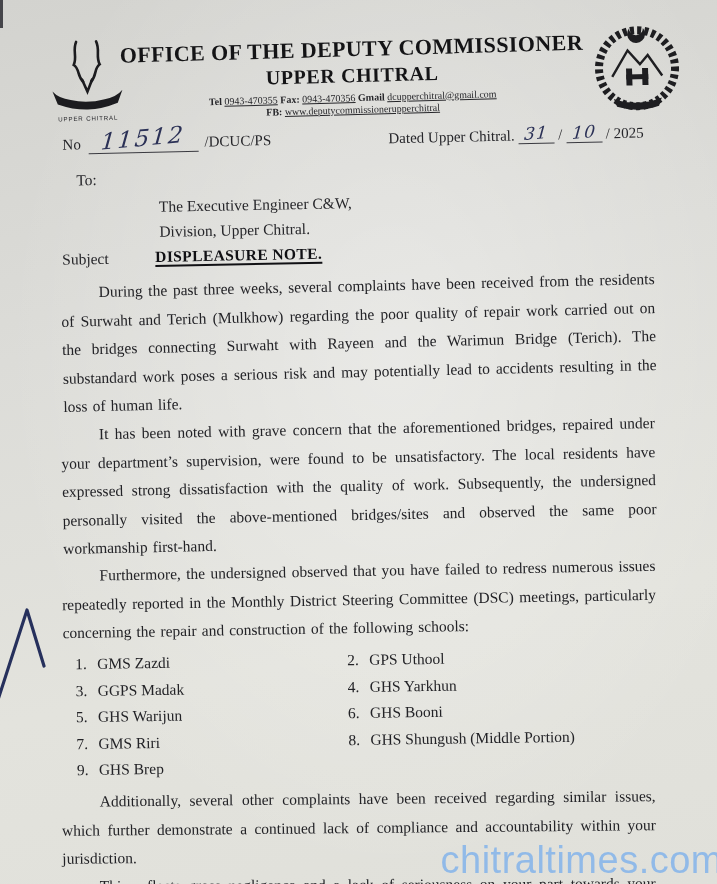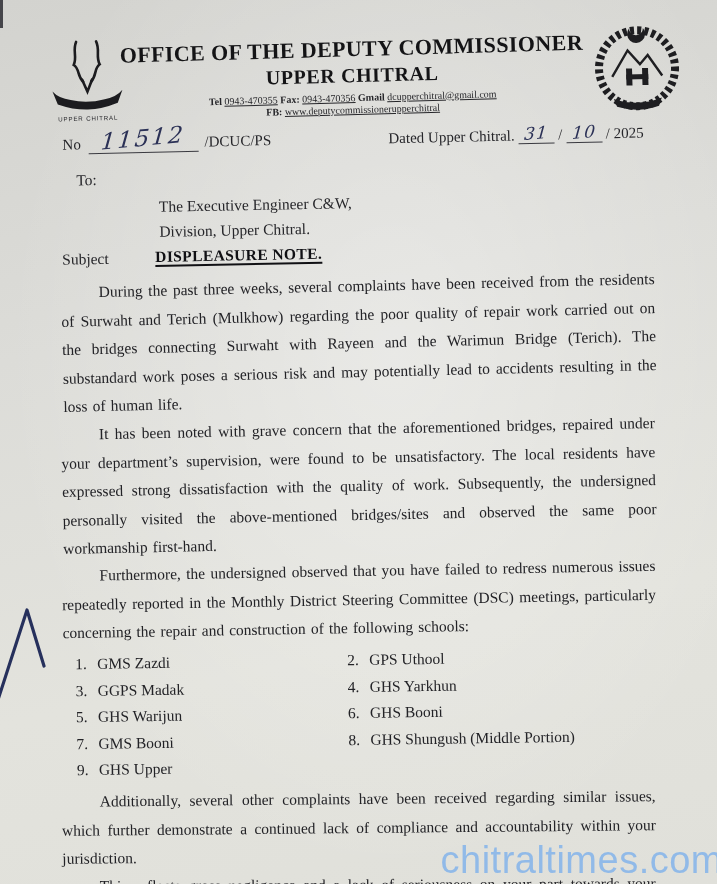--- a/index.html
+++ b/index.html
@@ -149,23 +149,23 @@
     <p class="p2">It has been noted with grave concern that the aforementioned bridges, repaired under your department’s supervision, were found to be unsatisfactory. The local residents have expressed strong dissatisfaction with the quality of work. Subsequently, the undersigned personally visited the above-mentioned bridges/sites and observed the same poor workmanship first-hand.</p>
     <p class="p3">Furthermore, the undersigned observed that you have failed to redress numerous issues repeatedly reported in the Monthly District Steering Committee (DSC) meetings, particularly concerning the repair and construction of the following schools:</p>
 
     <div class="schools">
       <div class="school"><span class="s-num">1.</span><span>GMS Zazdi</span></div>
       <div class="school"><span class="s-num">2.</span><span>GPS Uthool</span></div>
       <div class="school"><span class="s-num">3.</span><span>GGPS Madak</span></div>
       <div class="school"><span class="s-num">4.</span><span>GHS Yarkhun</span></div>
       <div class="school"><span class="s-num">5.</span><span>GHS Warijun</span></div>
       <div class="school"><span class="s-num">6.</span><span>GHS Booni</span></div>
-      <div class="school"><span class="s-num">7.</span><span>GMS Booni</span></div>
+      <div class="school"><span class="s-num">7.</span><span>GMS Riri</span></div>
       <div class="school"><span class="s-num">8.</span><span>GHS Shungush (Middle Portion)</span></div>
-      <div class="school"><span class="s-num">9.</span><span>GHS Upper</span></div>
+      <div class="school"><span class="s-num">9.</span><span>GHS Brep</span></div>
     </div>
 
     <p class="p4">Additionally, several other complaints have been received regarding similar issues, which further demonstrate a continued lack of compliance and accountability within your jurisdiction.</p>
     <p class="p5">This reflects gross negligence and a lack of seriousness on your part towards your official duties and responsibilities. In view of the above, a Note of Displeasure is hereby issued to you and all your subordinate staff for failing to perform your primary duties in the best interest of the public.</p>
   </div>
 
   <div class="margin-mark">
     <svg width="60" height="125" viewBox="0 0 60 125">
       <polyline points="2,118 33,22 50,78" fill="none" stroke="#26305c" stroke-width="3.2" stroke-linecap="round" stroke-linejoin="round"></polyline>
     </svg>

